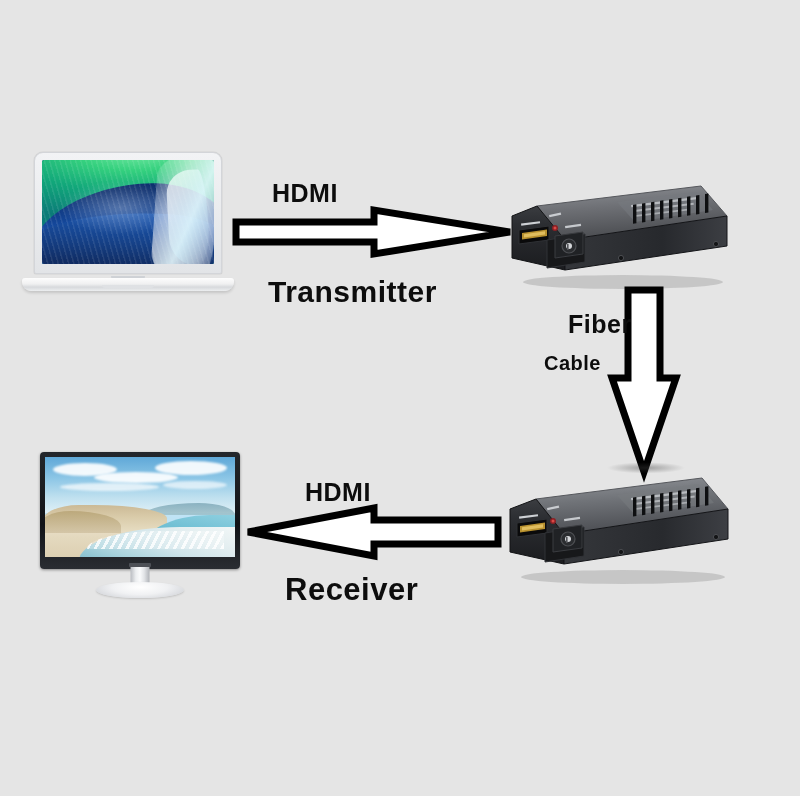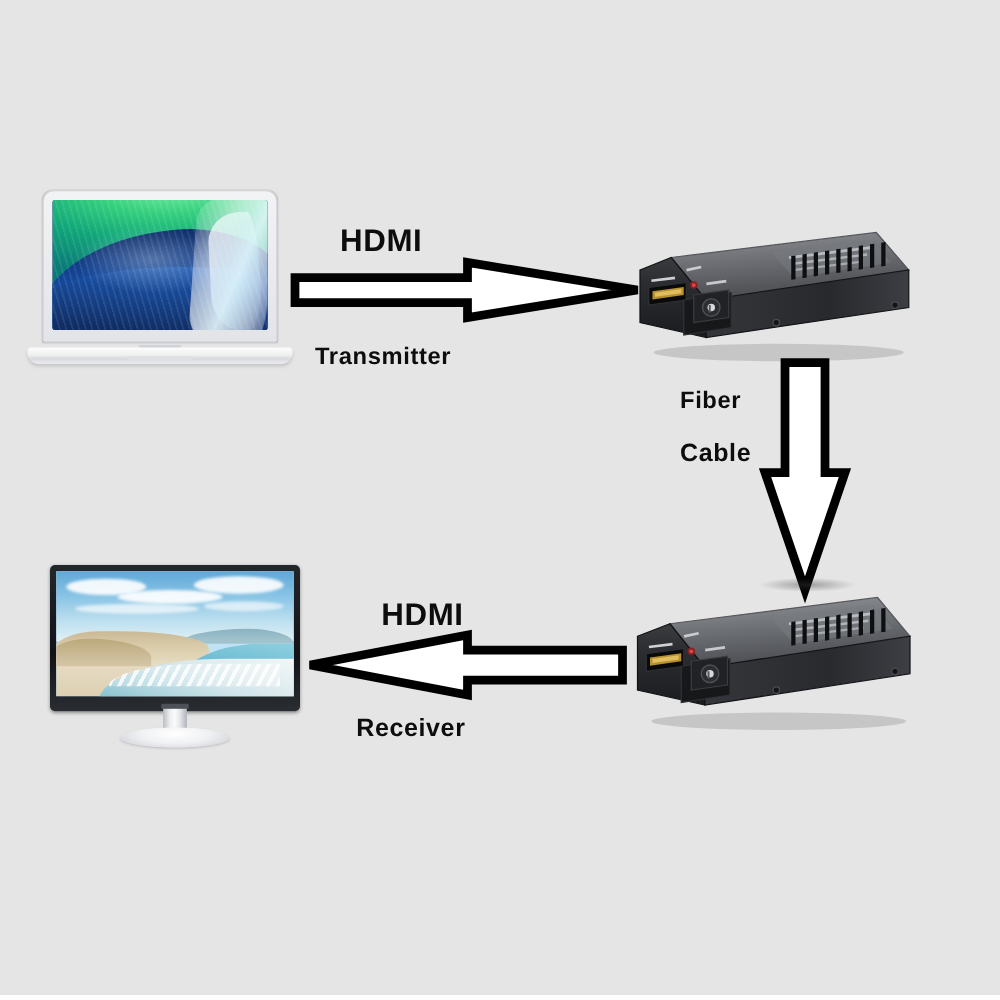--- a/index.html
+++ b/index.html
@@ -22,25 +22,25 @@
   
   .label {
     position: absolute;
     font-family: "Liberation Sans", sans-serif;
     font-weight: bold;
     color: #0d0d0d;
     white-space: nowrap;
     letter-spacing: 0.5px;
   }
   .label-hdmi-top   { left: 272px; top: 179px; font-size: 25px; }
-  .label-transmit   { left: 252px; top: 275px; font-size: 19px; }
-  .label-fiber      { left: 544px; top: 310px; font-size: 19px; }
+  .label-transmit   { left: 268px; top: 275px; font-size: 30px; }
+  .label-fiber      { left: 568px; top: 310px; font-size: 25px; }
   .label-cable      { left: 544px; top: 352px; font-size: 20px; }
   .label-hdmi-bot   { left: 305px; top: 478px; font-size: 25px; }
-  .label-receiver   { left: 285px; top: 572px; font-size: 20px; }
+  .label-receiver   { left: 285px; top: 572px; font-size: 31px; }
 
   
   .arrow-svg { position: absolute; overflow: visible; }
   .arrow-shape {
     fill: #ffffff;
     stroke: #000000;
     stroke-width: 7;
     stroke-linejoin: miter;
   }
 

